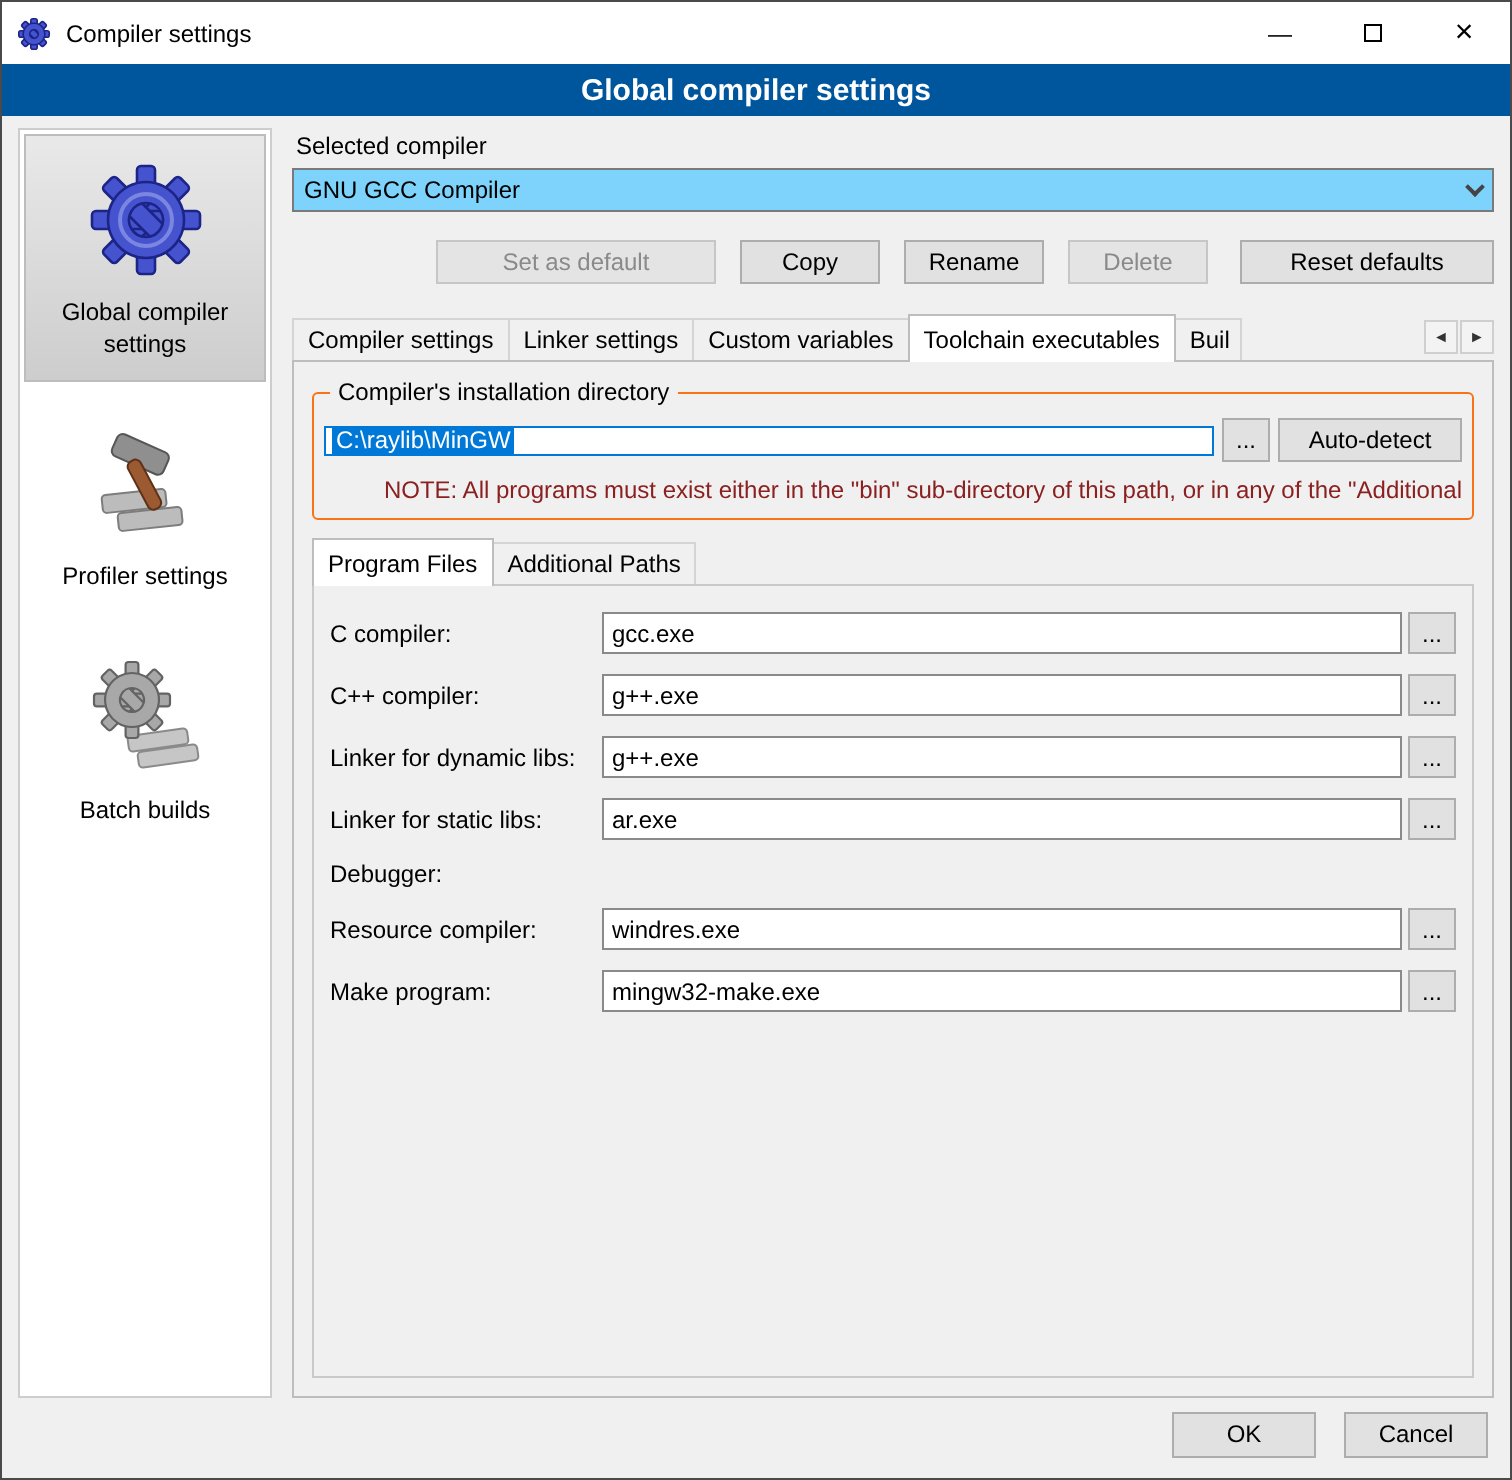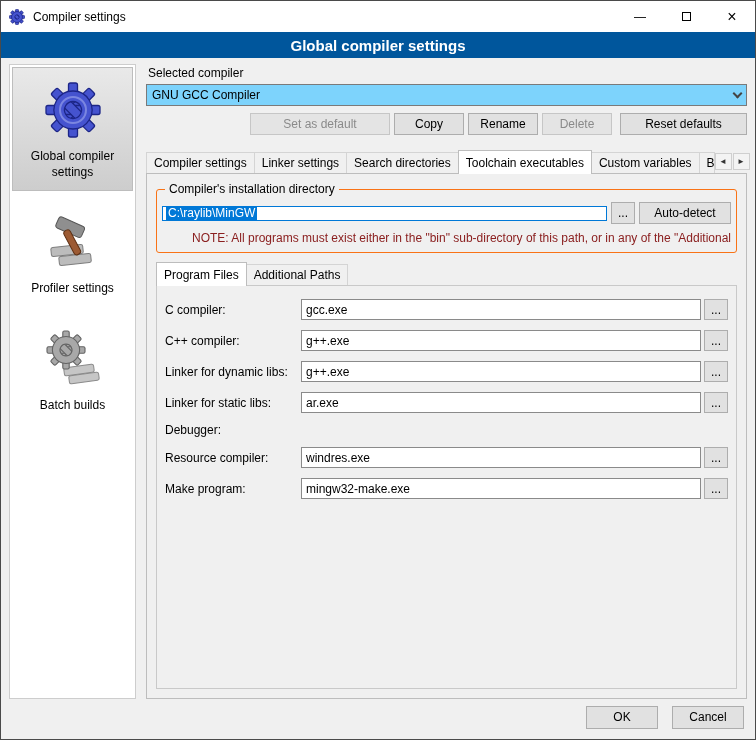--- a/index.html
+++ b/index.html
@@ -50,21 +50,21 @@
     display: flex; align-items: center; padding-left: 5px;
   }
   .chev { margin-left: auto; width: 18px; height: 100%; display: flex; align-items: center; justify-content: center; flex: 0 0 auto; }
   .chevron { width: 7px; height: 7px; border-right: 2px solid #444; border-bottom: 2px solid #444; transform: rotate(45deg); margin-top: -4px; }
   .btn {
     border: 1px solid #adadad; background: #e1e1e1;
     height: 22px; display: flex; align-items: center; justify-content: center;
     font-size: 12px; cursor: default; white-space: nowrap;
   }
   .btn.disabled { color: #8a8a8a; border-color: #c6c6c6; background: #e4e4e4; }
-  .btn-row { display: flex; gap: 4px; margin-top: 7px; justify-content: flex-end; }
+  .btn-row { display: flex; gap: 12px; margin-top: 14px; justify-content: flex-end; }
   .w140 { width: 140px; } .w70 { width: 70px; } .w127 { width: 127px; margin-left: 4px; }
   
   .tabstrip { display: flex; margin-top: 14px; align-items: flex-end; position: relative; z-index: 2; }
   .tab {
     padding: 3px 7px; border: 1px solid #d4d4d4; border-bottom: none;
     background: #f0f0f0; height: 21px; margin-top: 3px; white-space: nowrap;
     display: flex; align-items: center;
   }
   .tab + .tab { margin-left: -1px; }
   .tab.active { background: #ffffff; height: 24px; margin-top: 0; margin-bottom: -1px; border-color: #bdbdbd; position: relative; z-index: 3; }
@@ -200,23 +200,22 @@
         <div class="btn disabled w140">Set as default</div>
         <div class="btn w70">Copy</div>
         <div class="btn w70">Rename</div>
         <div class="btn disabled w70">Delete</div>
         <div class="btn w127">Reset defaults</div>
       </div>
 
       <div class="tabstrip">
         <div class="tab">Compiler settings</div>
         <div class="tab">Linker settings</div>
-        <div class="tab">Search directories</div>
+        <div class="tab">Custom variables</div>
         <div class="tab active">Toolchain executables</div>
-        <div class="tab">Custom variables</div>
         <div class="tab clipped">Buil</div>
         <div class="tab-arrows">
           <div class="tab-arrow">
               <span>◄</span>
             </div>
           <div class="tab-arrow">
               <span>►</span>
             </div>
         </div>
       </div>

